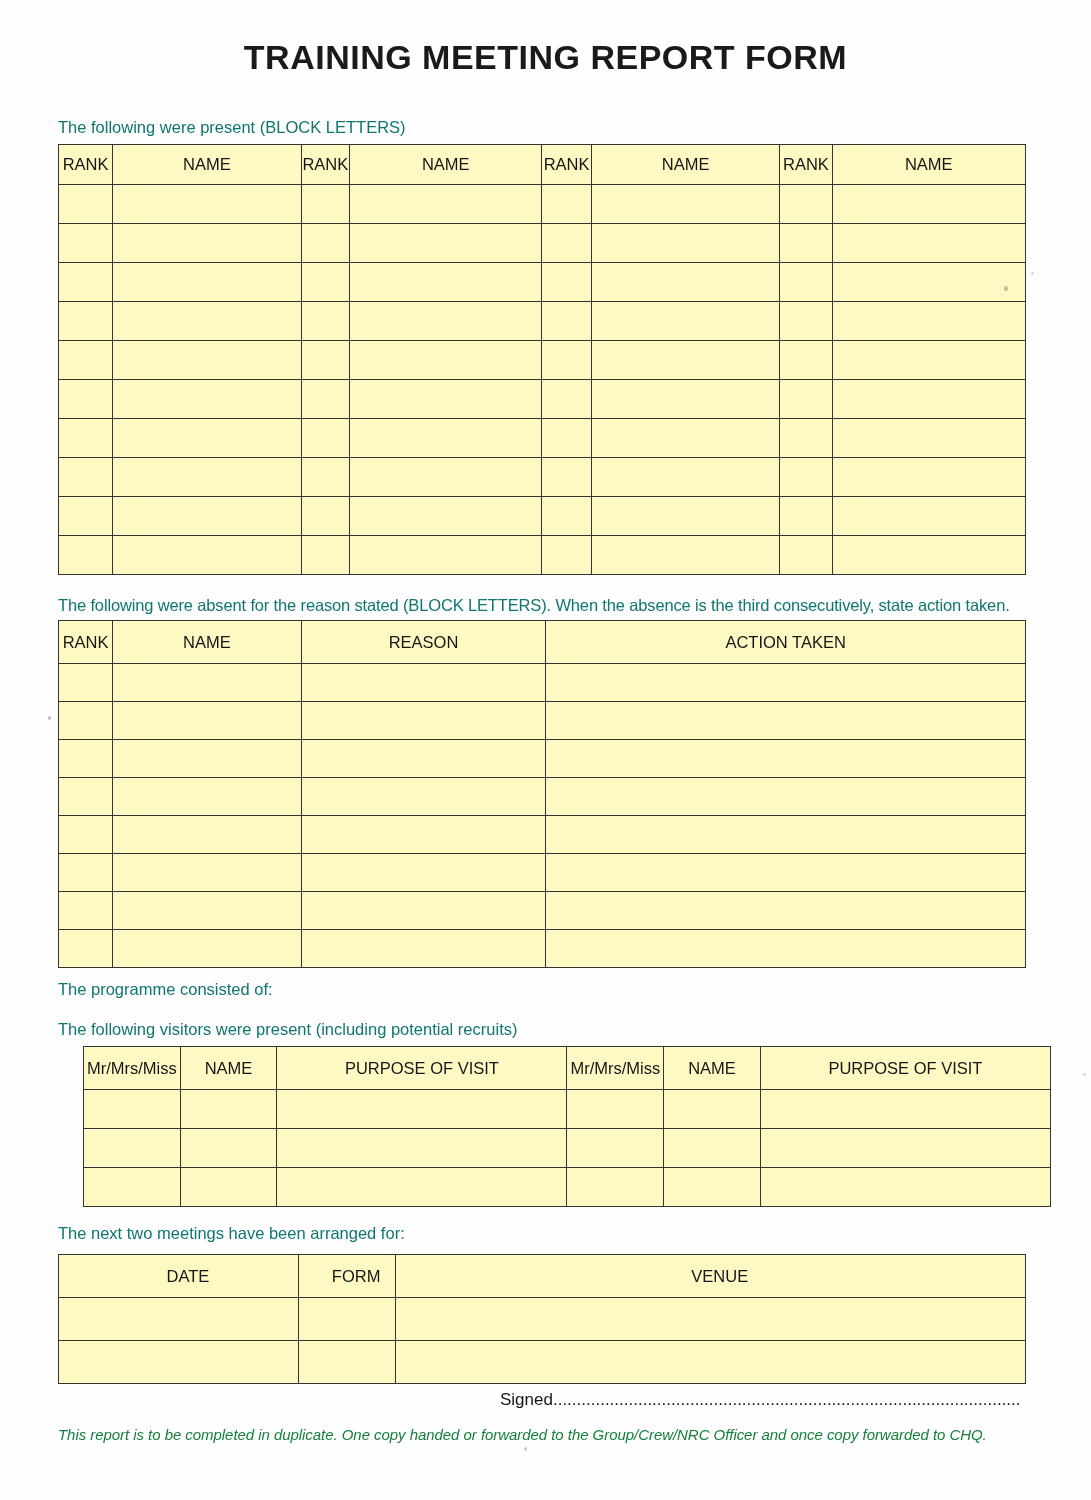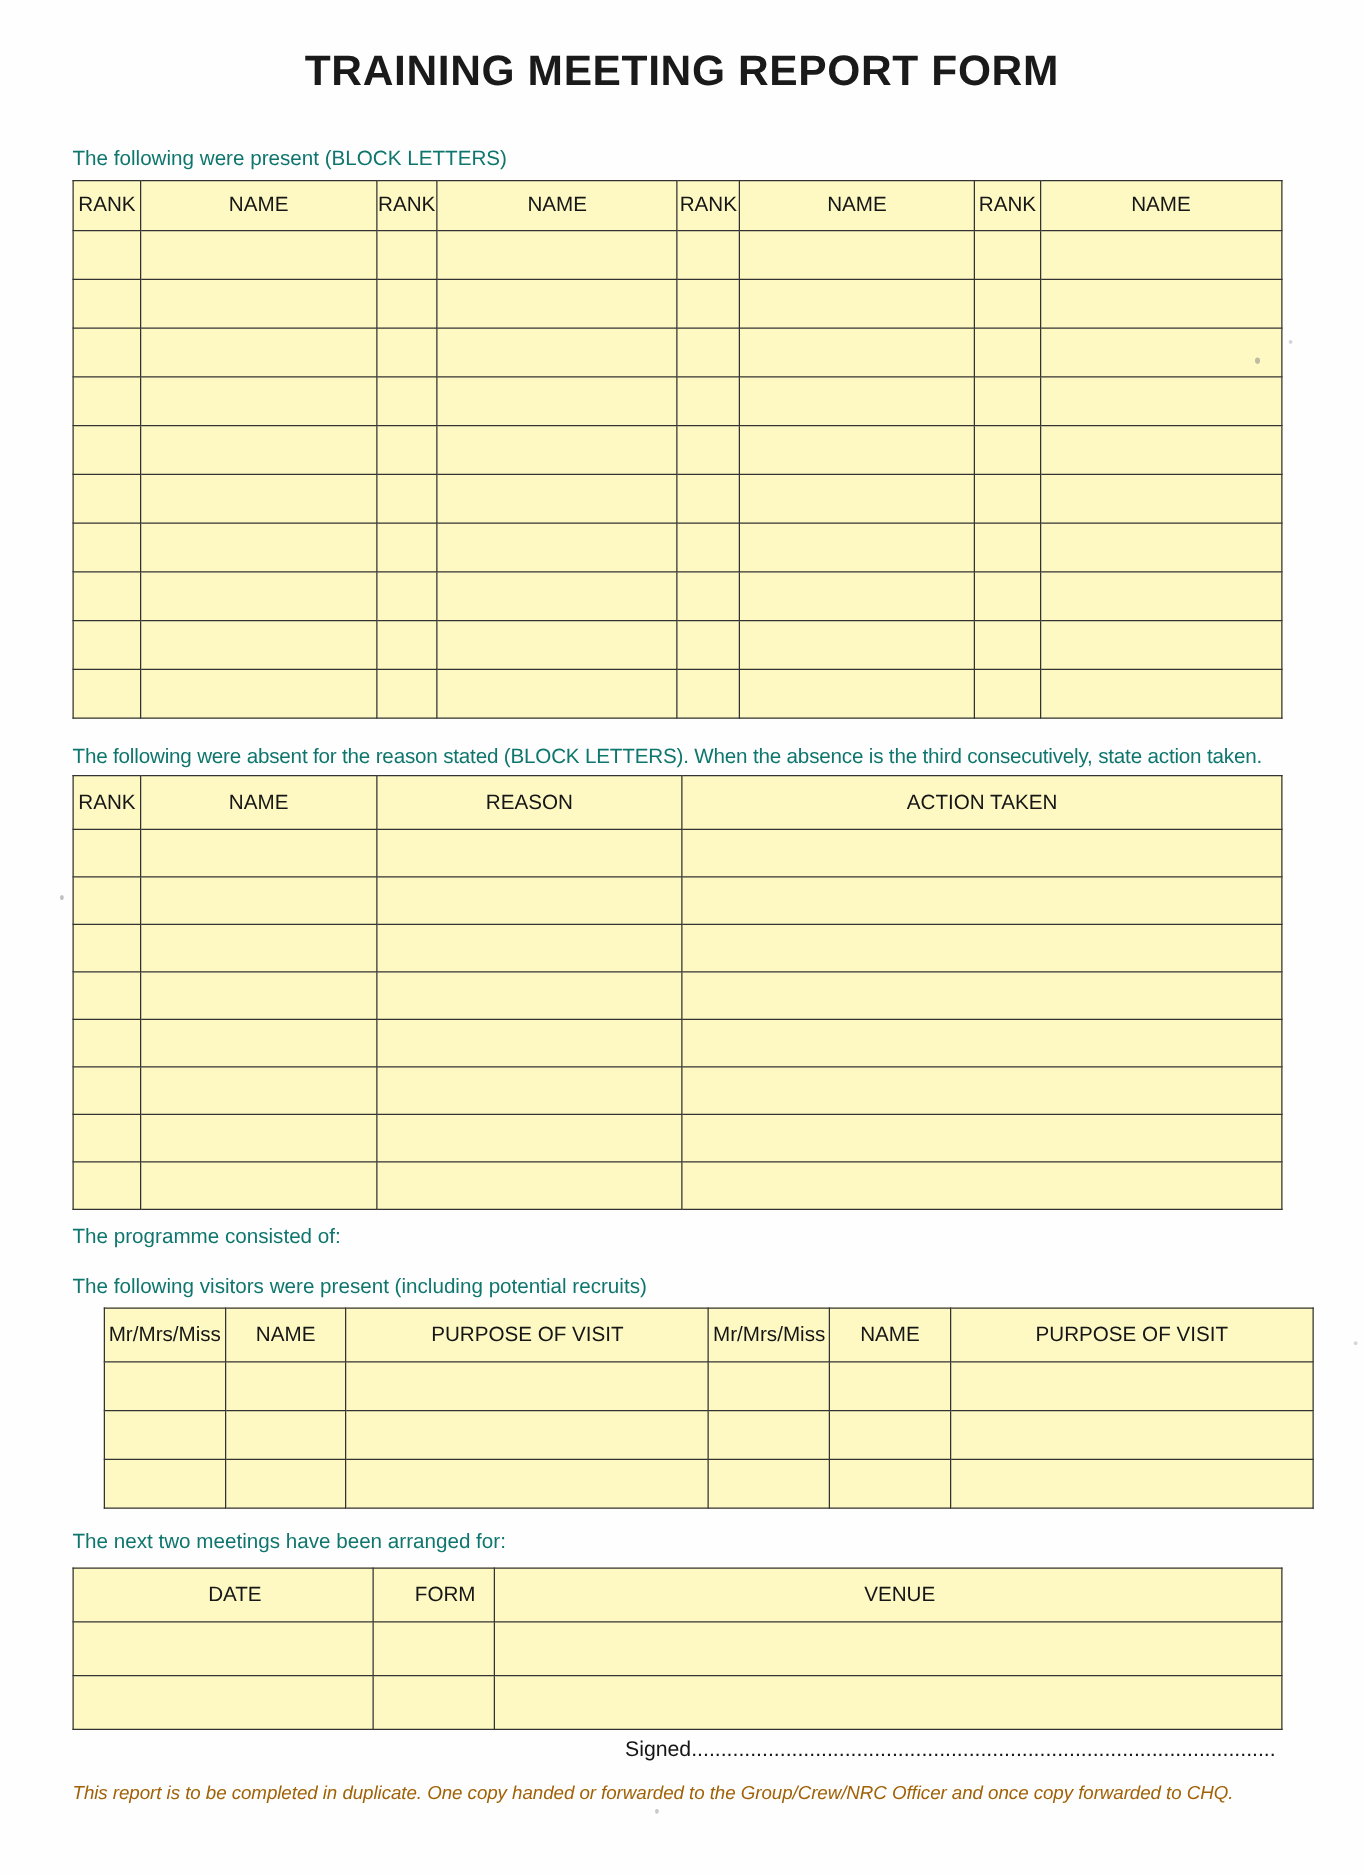--- a/index.html
+++ b/index.html
@@ -108,21 +108,21 @@
     white-space: nowrap;
   }
 
   
   .footnote {
     position: absolute;
     left: 58px; top: 1426px;
     width: 975px;
     font-size: 15px;
     font-style: italic;
-    color: #a16207;
+    color: #15803d;
     white-space: nowrap;
     letter-spacing: -0.05px;
   }
 
   
   .speck {
     position: absolute;
     background: #8a8a8a;
     border-radius: 50%;
     opacity: 0.55;

